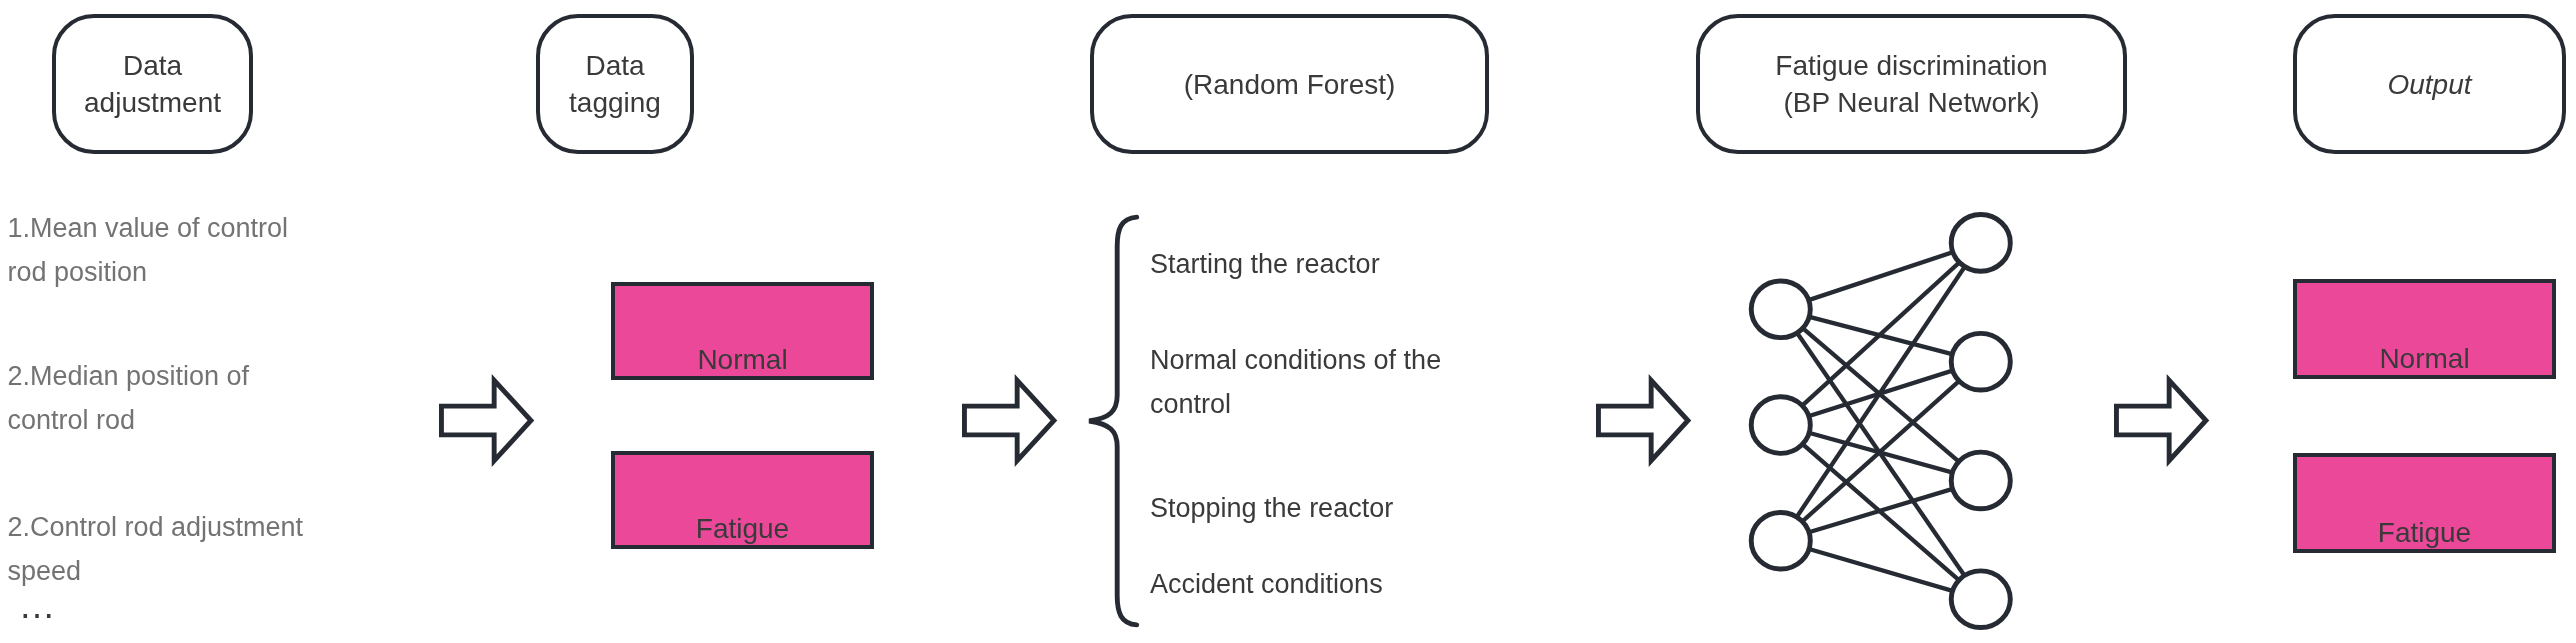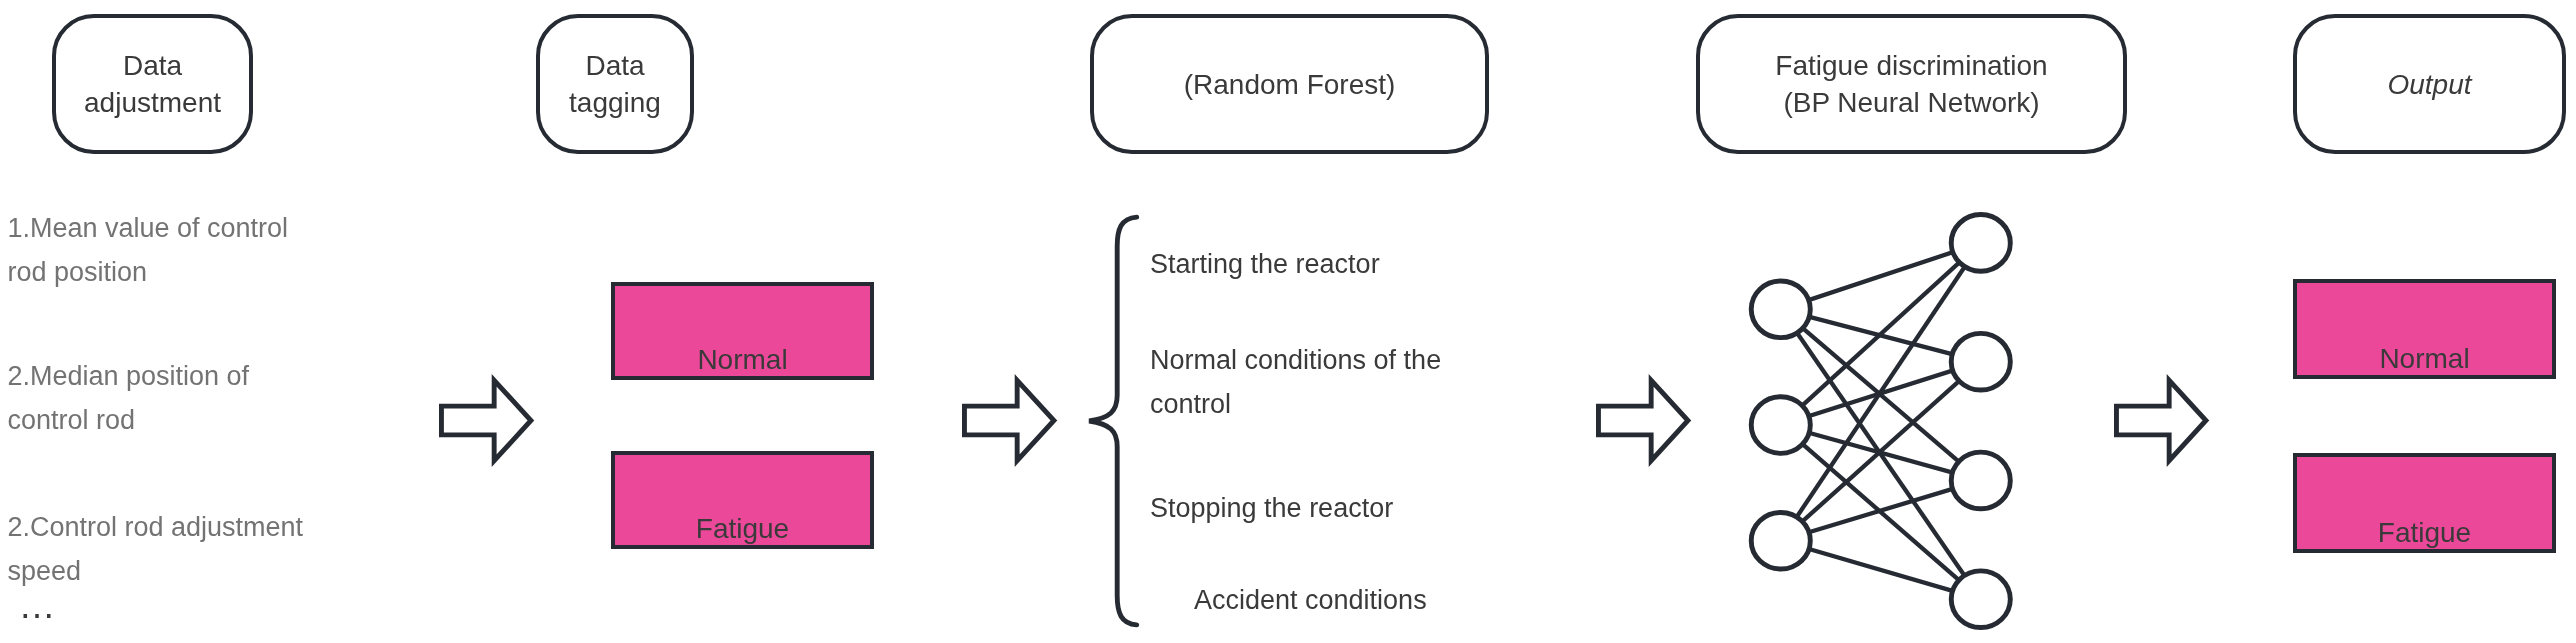--- a/index.html
+++ b/index.html
@@ -103,21 +103,21 @@
 <svg style="left:1083px;top:213px;" width="58" height="416" viewBox="0 0 95 676">
   <path d="M 88,4 C 62,6 56,24 56,52 L 56,296 C 56,322 44,333 10,338 C 44,343 56,354 56,380 L 56,624 C 56,652 62,670 88,672" fill="none" stroke="#262b33" stroke-width="8" stroke-linecap="round"></path>
 </svg>
 
 <div class="scene-item single" style="top:248px;">Starting the reactor</div>
 <div class="scene-item" style="top:338px;">
   <span>Normal conditions of the</span><br>
   <span>control</span>
 </div>
 <div class="scene-item single" style="top:492px;">Stopping the reactor</div>
-<div class="scene-item single" style="top:584px;margin-left:44px;">Accident conditions</div>
+<div class="scene-item single" style="top:568px;">Accident conditions</div>
 
 <svg id="nn-svg" style="left:1742px;top:204px;" width="280" height="431" viewBox="0 0 455 700">
   <g id="nn-edges">
       <line x1="63" y1="171" x2="388" y2="63" stroke="#262b33" stroke-width="7"></line>
       <line x1="63" y1="171" x2="388" y2="256" stroke="#262b33" stroke-width="7"></line>
       <line x1="63" y1="171" x2="388" y2="449" stroke="#262b33" stroke-width="7"></line>
       <line x1="63" y1="171" x2="388" y2="642" stroke="#262b33" stroke-width="7"></line>
       <line x1="63" y1="359" x2="388" y2="63" stroke="#262b33" stroke-width="7"></line>
       <line x1="63" y1="359" x2="388" y2="256" stroke="#262b33" stroke-width="7"></line>
       <line x1="63" y1="359" x2="388" y2="449" stroke="#262b33" stroke-width="7"></line>

